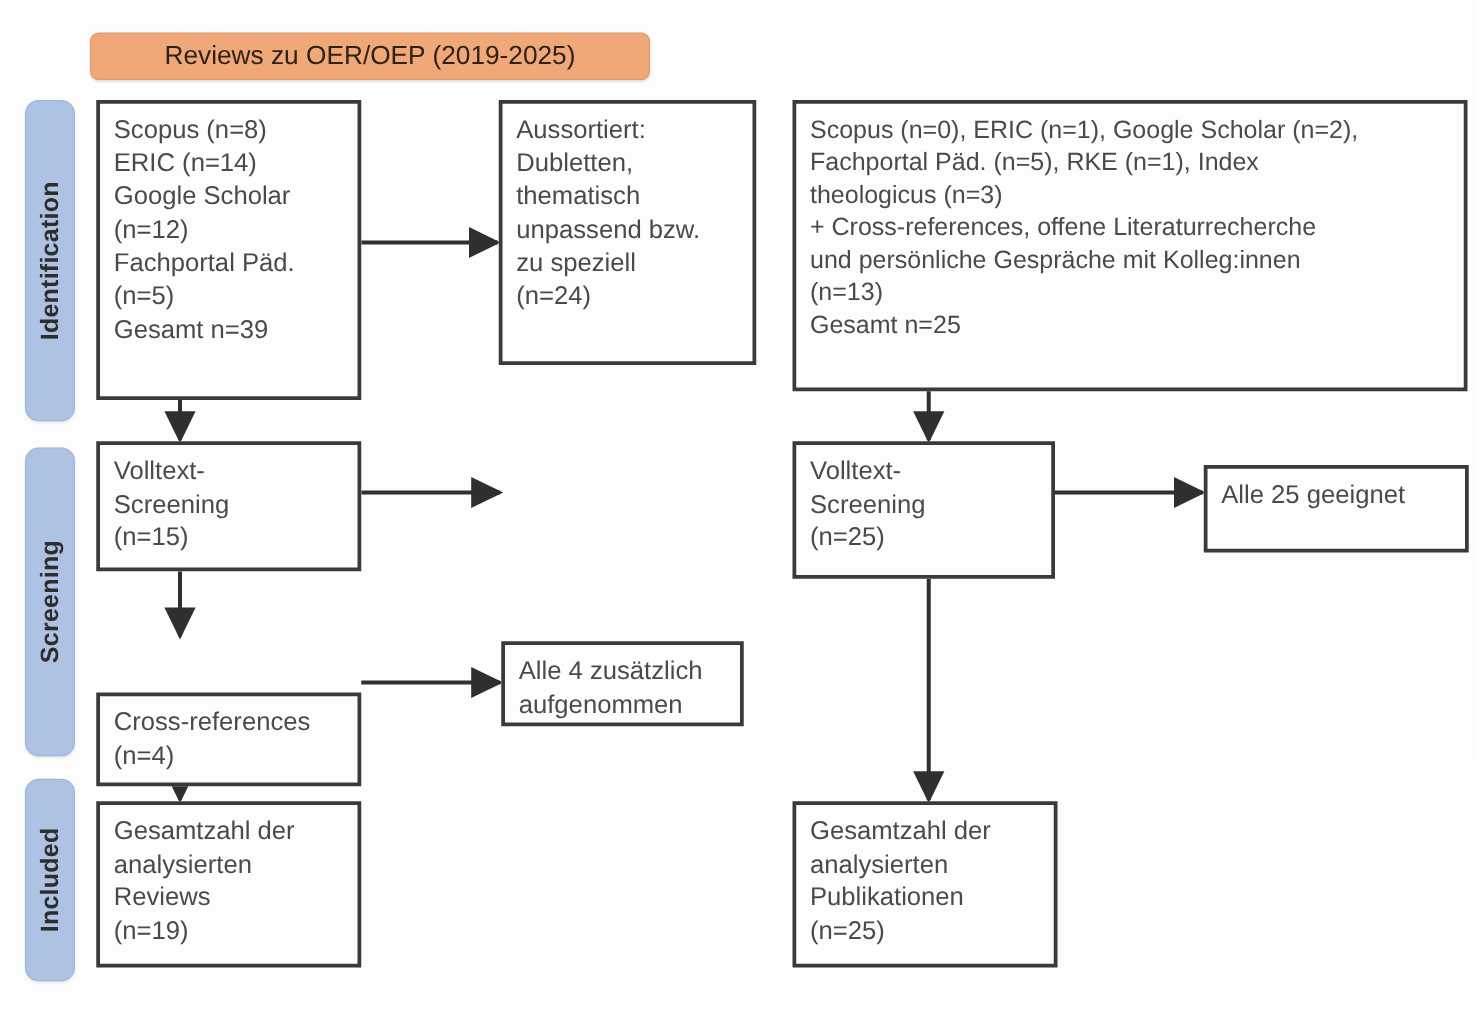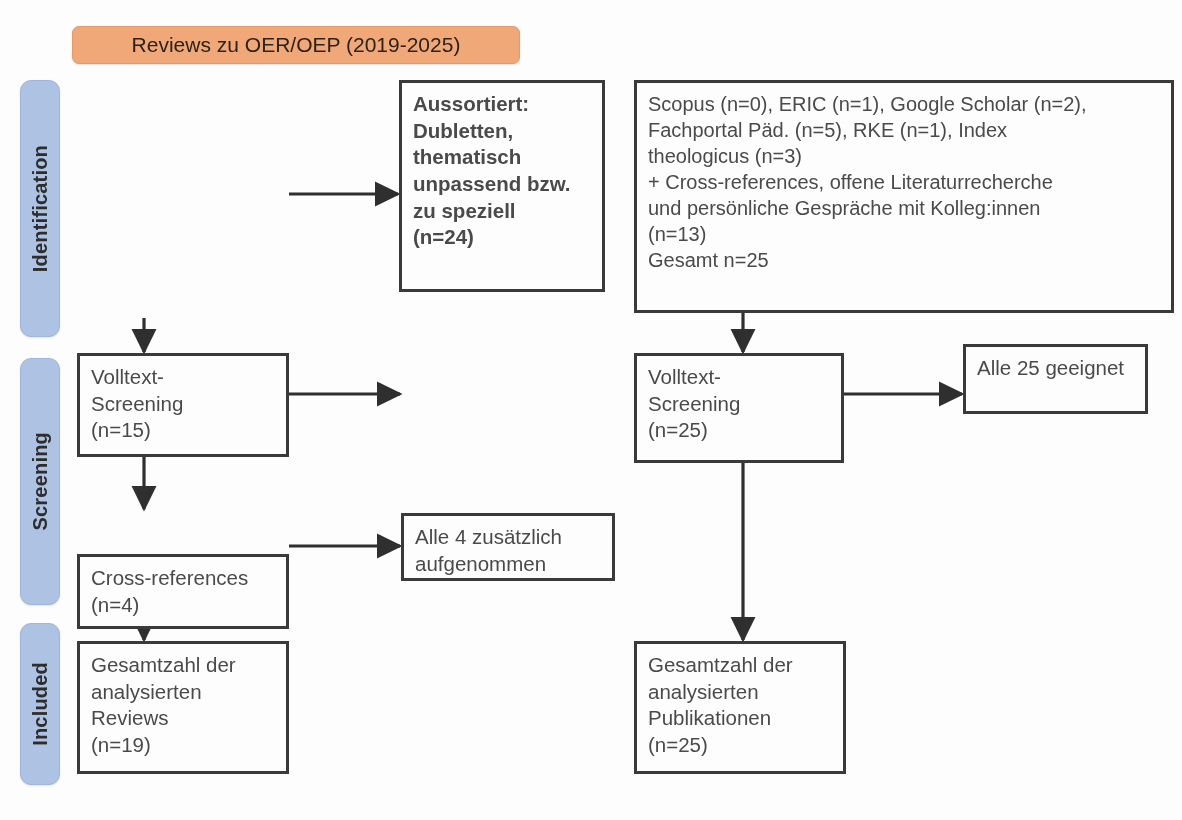--- a/index.html
+++ b/index.html
@@ -117,56 +117,63 @@
 
   <div class="stage-rail" style="left:20px; top:623px; width:38px; height:160px;">
     <span class="rail-text">Included</span>
   </div>
 
   <div class="col-header" style="left:72px; top:26px; width:446px; height:36px;">
     <span>Reviews zu OER/OEP (2019-2025)</span>
   </div>
 
 
+  <div class="flow-box" style="left:77px; top:80px; width:212px; height:240px;">Scopus (n=8)
+ERIC (n=14)
+Google Scholar
+(n=12)
+Fachportal Päd.
+(n=5)
+Gesamt n=39</div>
 
-  <div class="flow-box" style="left:399px; top:80px; width:206px; height:212px;font-weight:bold;">Aussortiert:
+  <div class="flow-box" style="left:399px; top:80px; width:206px; height:212px;">Aussortiert:
 Dubletten,
 thematisch
 unpassend bzw.
 zu speziell
 (n=24)</div>
 
   <div class="flow-box" style="left:77px; top:353px; width:212px; height:104px;">Volltext-
 Screening
 (n=15)</div>
 
 
   <div class="flow-box" style="left:77px; top:510px; width:212px; height:75px;margin-top:44px;">Cross-references
 (n=4)</div>
 
-  <div class="flow-box" style="left:401px; top:513px; width:214px; height:68px;">Alle 4 zusätzlich
+  <div class="flow-box" style="left:401px; top:513px; width:194px; height:68px;">Alle 4 zusätzlich
 aufgenommen</div>
 
   <div class="flow-box" style="left:77px; top:641px; width:212px; height:133px;">Gesamtzahl der
 analysierten
 Reviews
 (n=19)</div>
 
   <div class="flow-box" style="left:634px; top:80px; width:540px; height:233px; font-size:20px;">Scopus (n=0), ERIC (n=1), Google Scholar (n=2),
 Fachportal Päd. (n=5), RKE (n=1), Index
 theologicus (n=3)
 + Cross-references, offene Literaturrecherche
 und persönliche Gespräche mit Kolleg:innen
 (n=13)
 Gesamt n=25</div>
 
   <div class="flow-box" style="left:634px; top:353px; width:210px; height:110px;">Volltext-
 Screening
 (n=25)</div>
 
-  <div class="flow-box" style="left:963px; top:344px; width:185px; height:70px;">Alle 25 geeignet</div>
+  <div class="flow-box" style="left:963px; top:372px; width:212px; height:70px;">Alle 25 geeignet</div>
 
   <div class="flow-box" style="left:634px; top:641px; width:212px; height:133px;">Gesamtzahl der
 analysierten
 Publikationen
 (n=25)</div>
 
 </div>
 
 </body></html>

